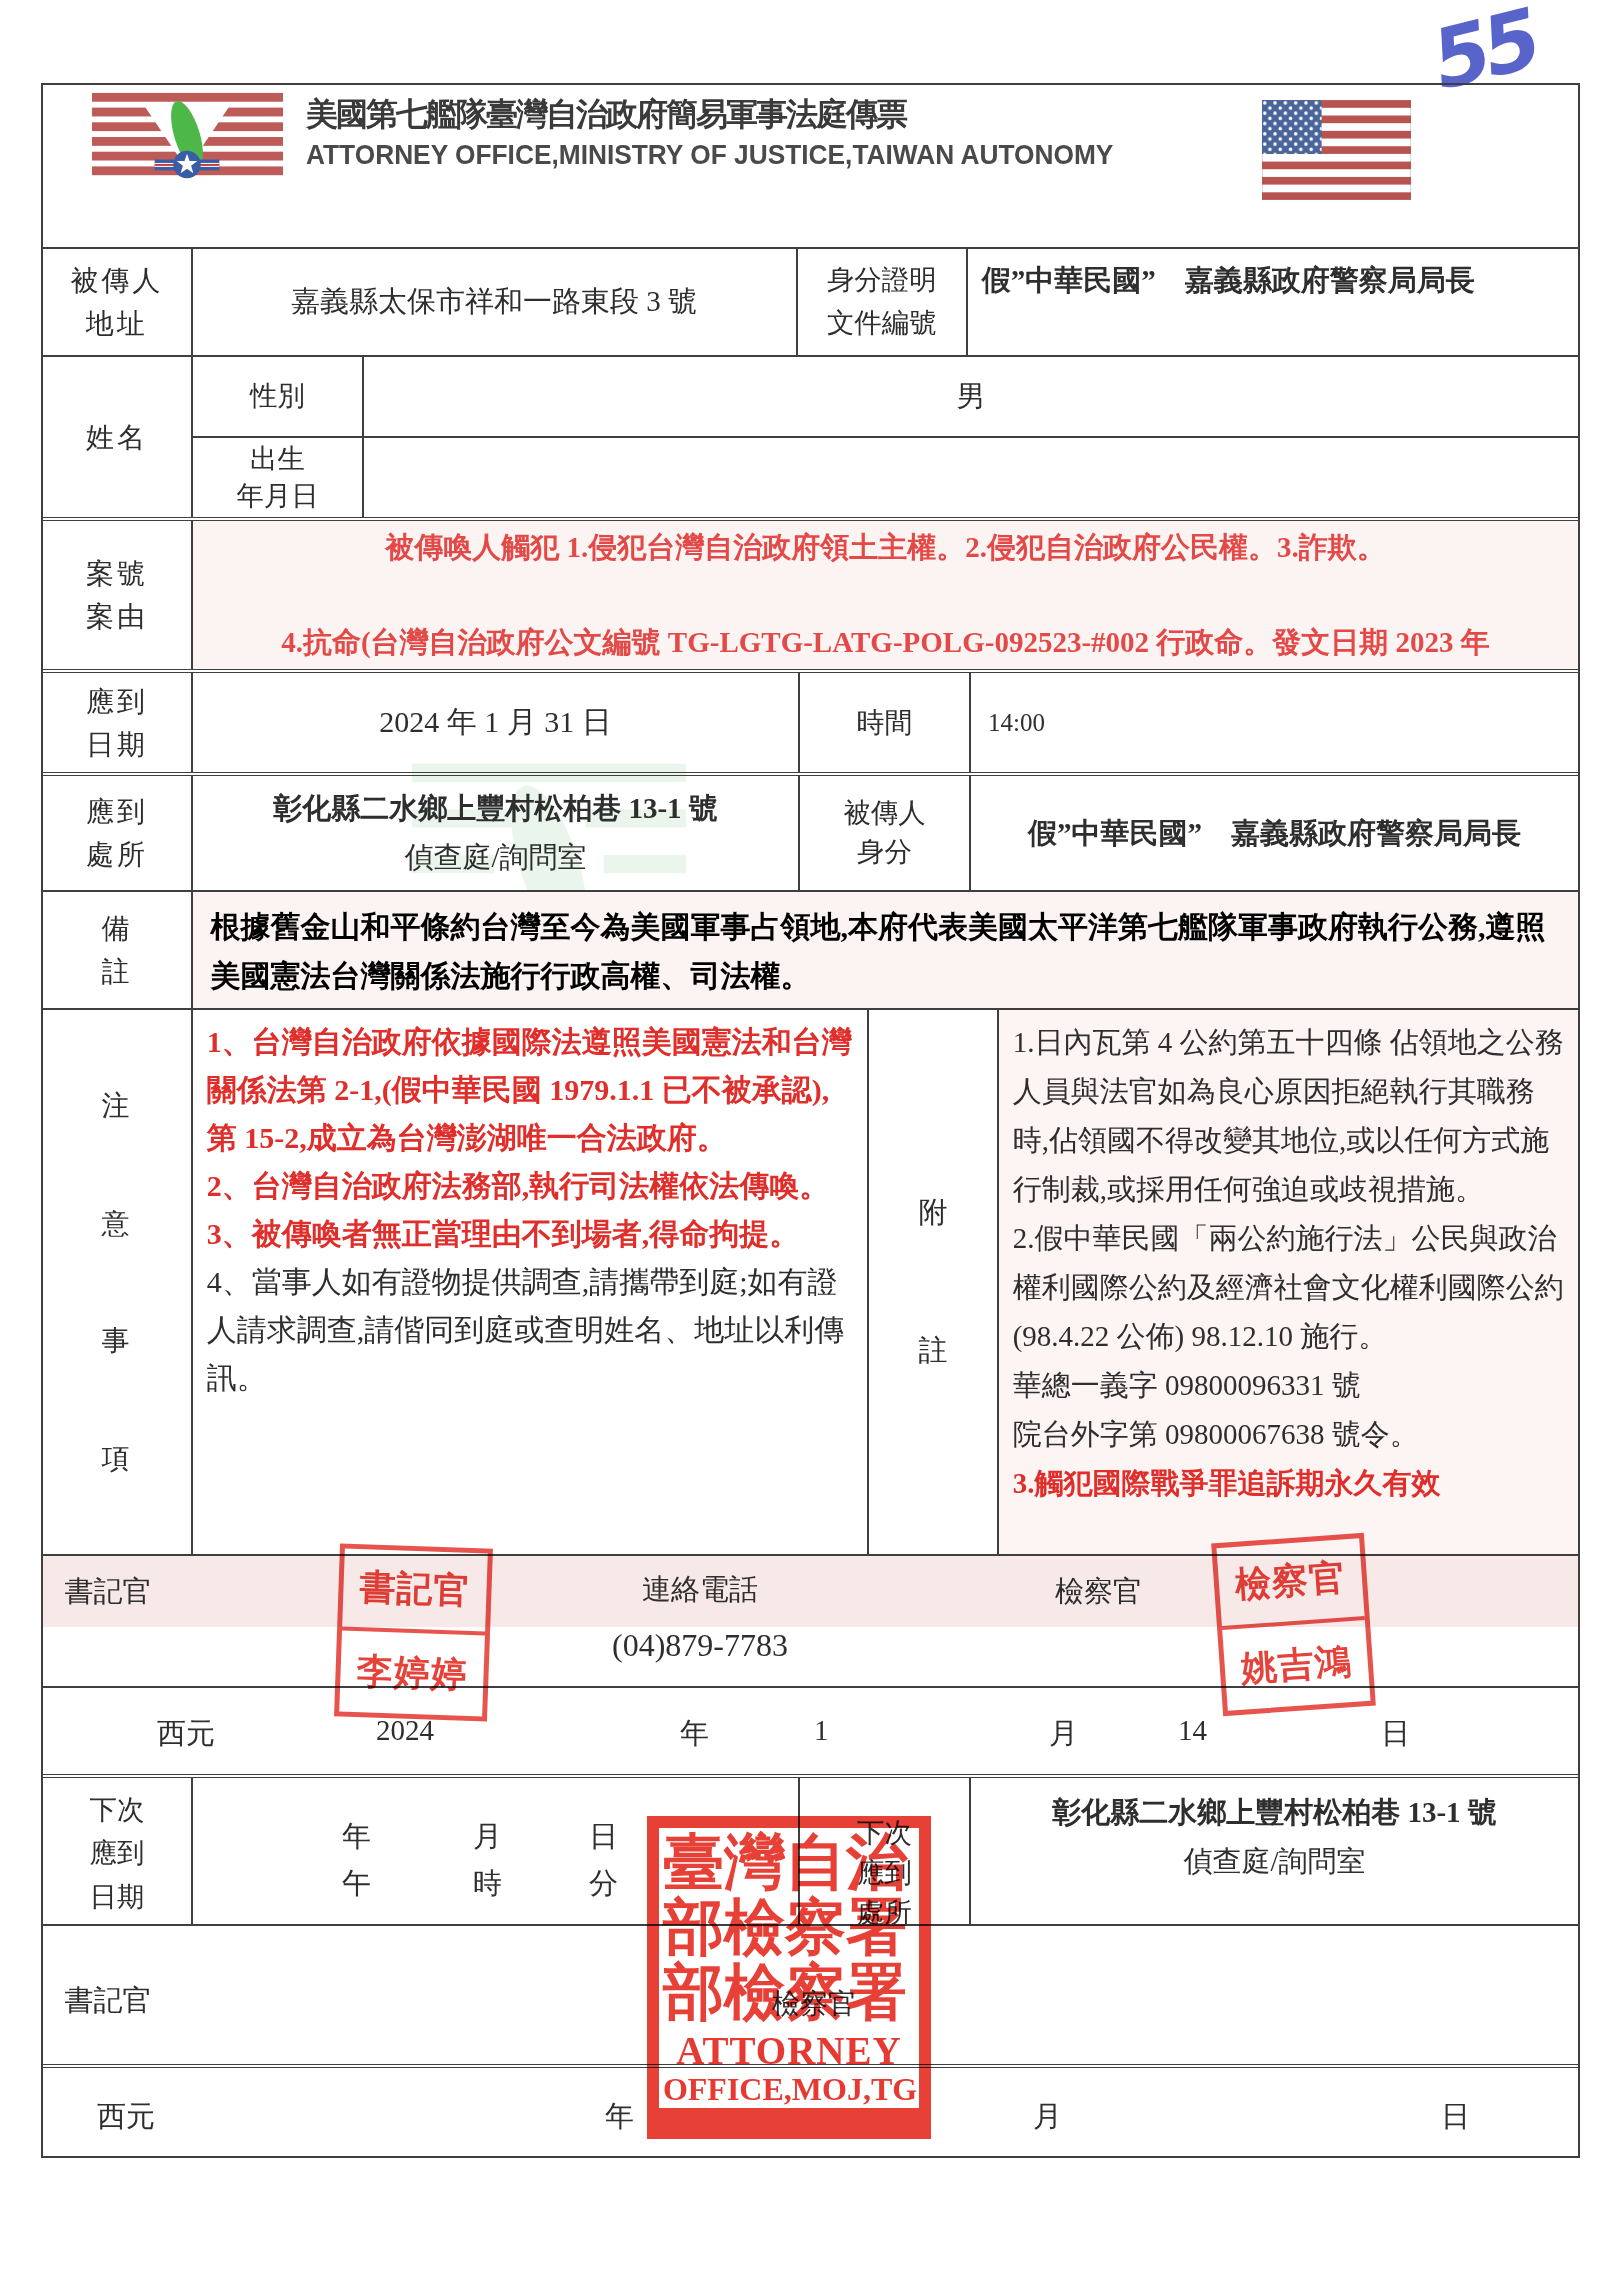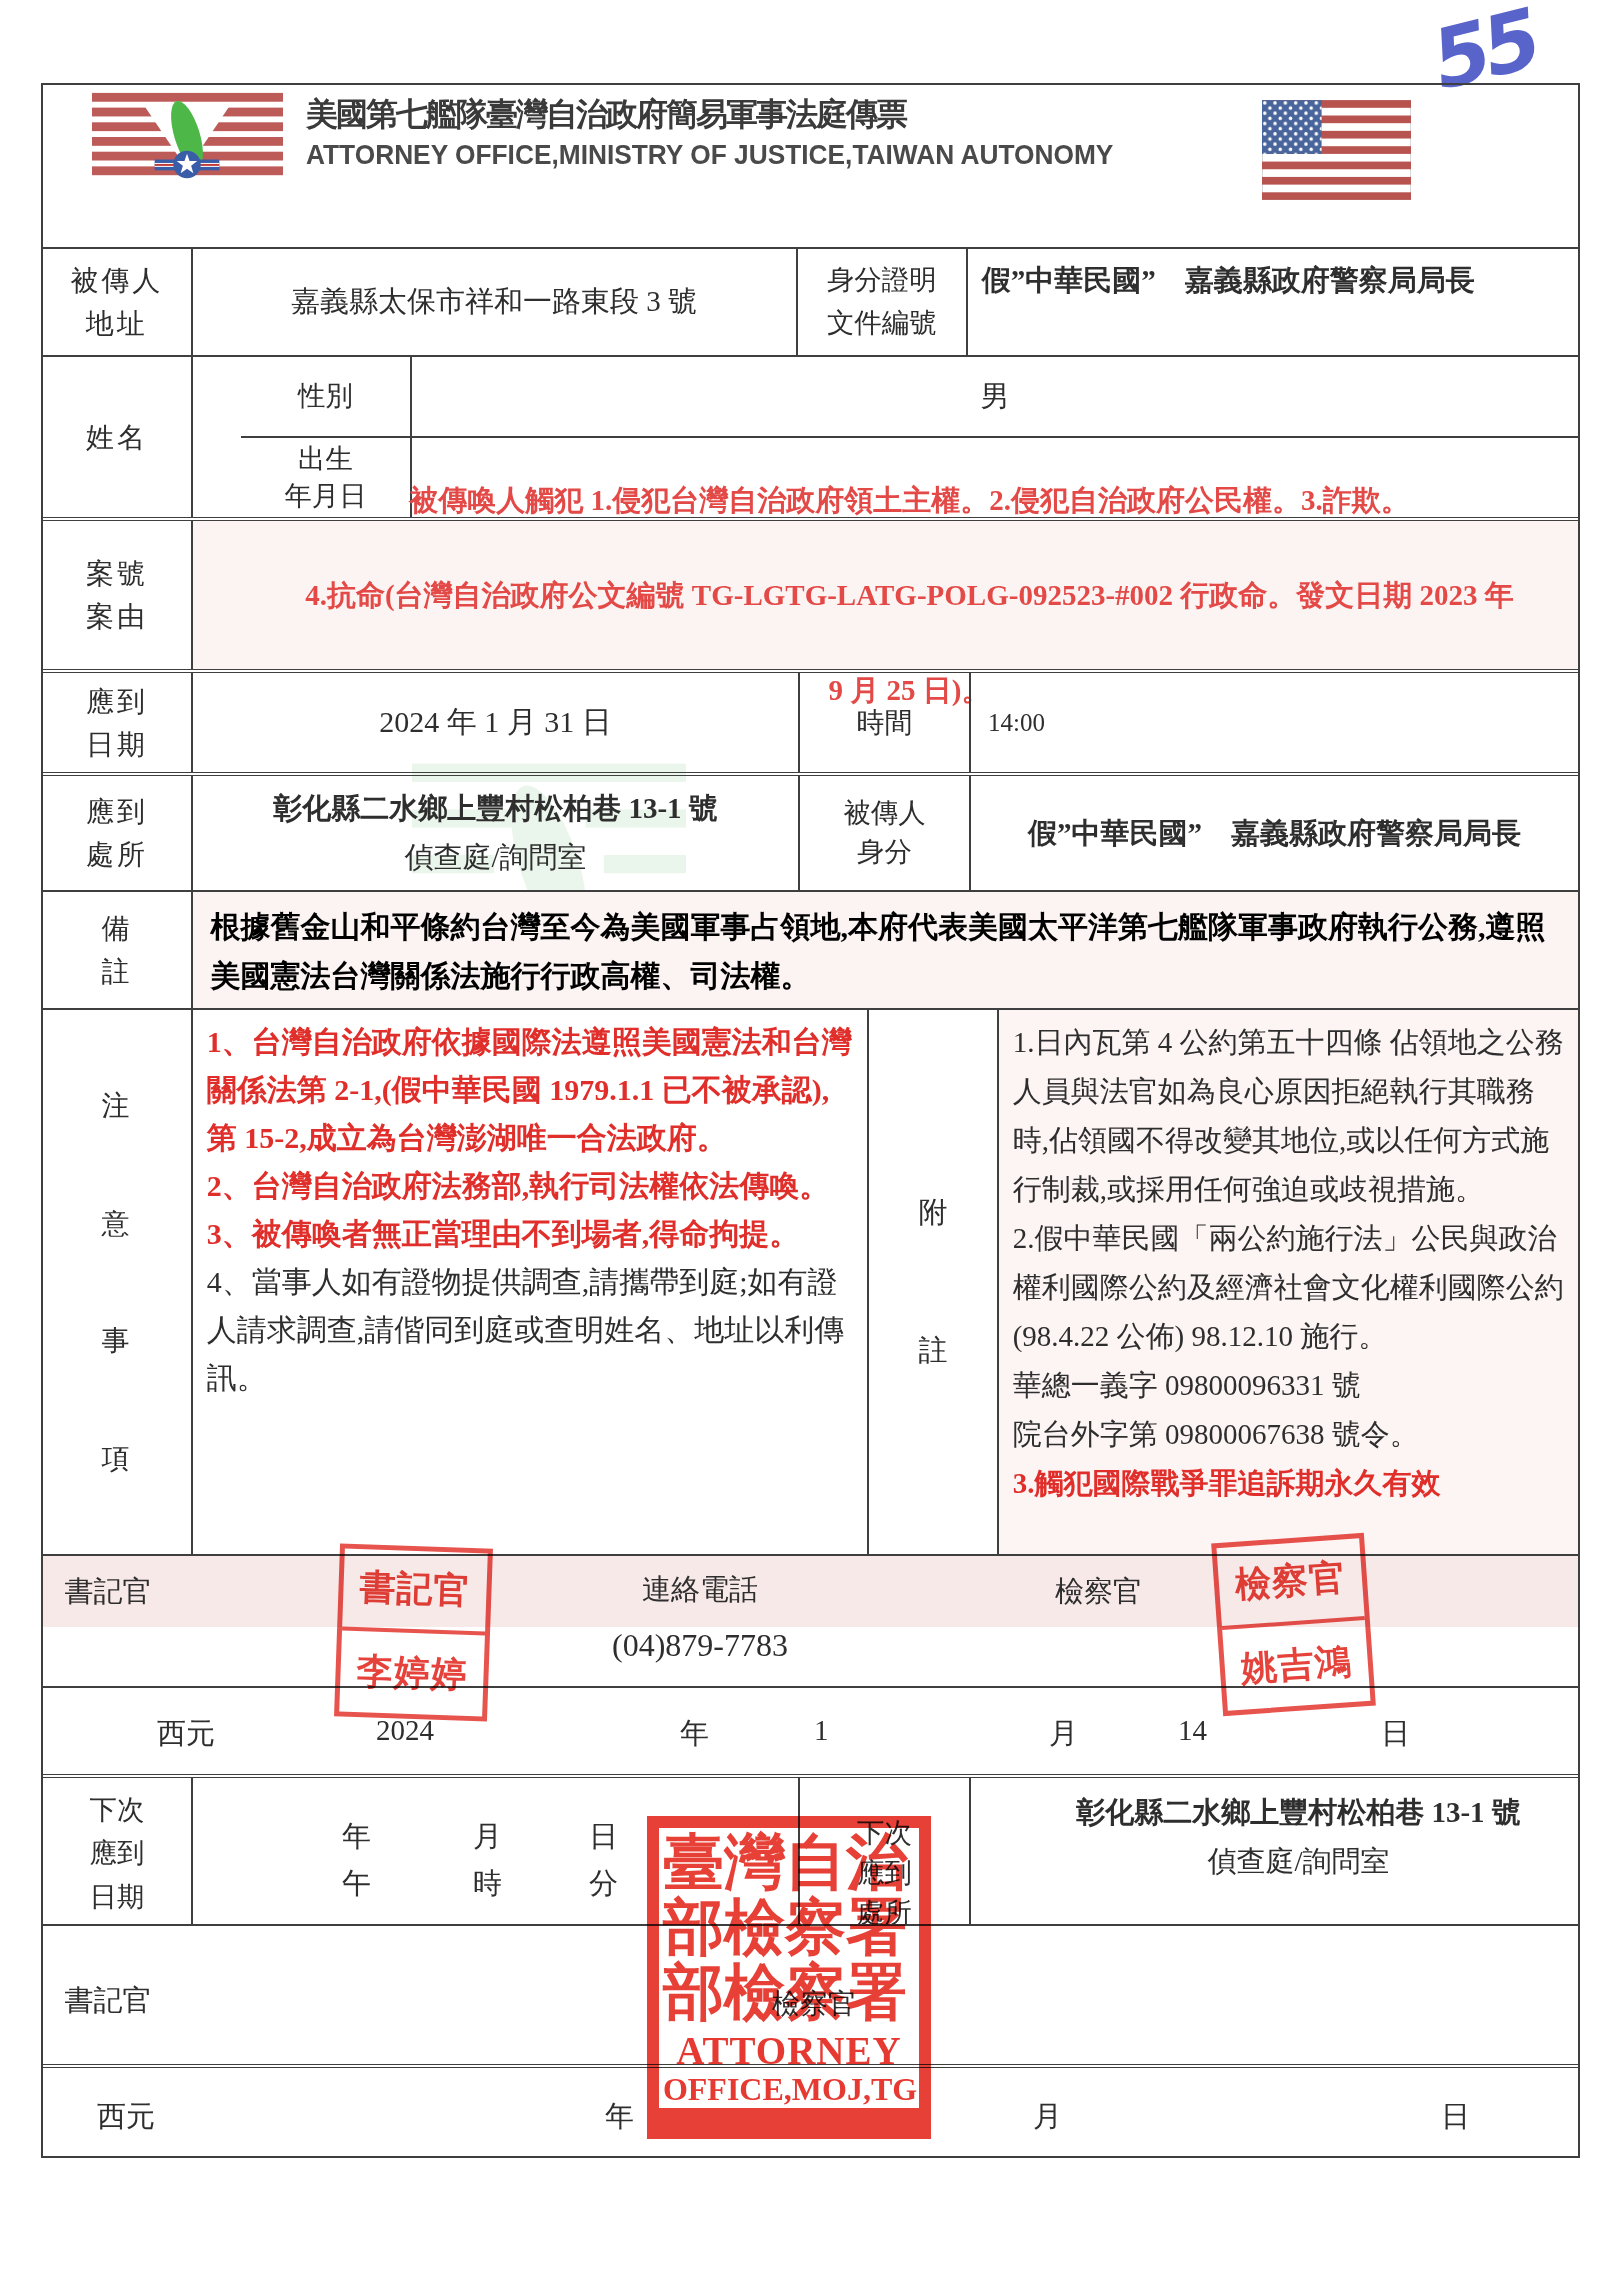--- a/index.html
+++ b/index.html
@@ -30,21 +30,21 @@
   }
   
   .sheet {
     position:absolute; left:41px; top:83px; width:1539px;
     border:2.9px solid #3f3f3f; background:transparent; z-index:1;
   }
   .row { position:relative; display:flex; width:100%; border-top:2px solid #3f3f3f; }
   .row:first-child { border-top:none; }
   .row.dbl { border-top:4.9px double #3f3f3f; }
   .cell { position:relative; border-right:2px solid #3f3f3f; }
-  .cell:last-child { border-right:none;padding-left:48px; }
+  .cell:last-child { border-right:none; }
   .lblcol { width:150px; display:flex; flex-direction:column; align-items:center; justify-content:center; font-size:28px; letter-spacing:2.9px; }
   .lblcol span { line-height:43px; }
   .vcenter { display:flex; align-items:center; justify-content:center; }
   .bold { font-weight:bold; }
   .pinkbg { background:#fcf3f3; }
 
   
   .hrow { height:162px; }
   .hdr-logo { position:absolute; left:39px; top:3.9px; width:211px; height:96px; }
   .hdr-title { position:absolute; left:263px; top:7.8px; width:588px; font-size:32px; font-weight:600; letter-spacing:-2px; color:#3a3a3a; white-space:nowrap; }
@@ -252,21 +252,20 @@
   </div>
 
   <div class="row r3 dbl">
     <div class="cell lblcol">
       <span>案號</span>
       <span>案由</span>
     </div>
     <div class="cell case pinkbg">
       <div>被傳喚人觸犯 1.侵犯台灣自治政府領土主權。2.侵犯自治政府公民權。3.詐欺。</div>
       <div>4.抗命(台灣自治政府公文編號 TG-LGTG-LATG-POLG-092523-#002 行政命。發文日期 2023 年</div>
-      <div>9 月 25 日)。</div>
     </div>
   </div>
 
   <div class="row r4 dbl">
     <div class="cell lblcol">
       <span>應到</span>
       <span>日期</span>
     </div>
     <div class="cell val vcenter">2024 年 1 月 31 日</div>
     <div class="cell tlbl vcenter">時間</div>

